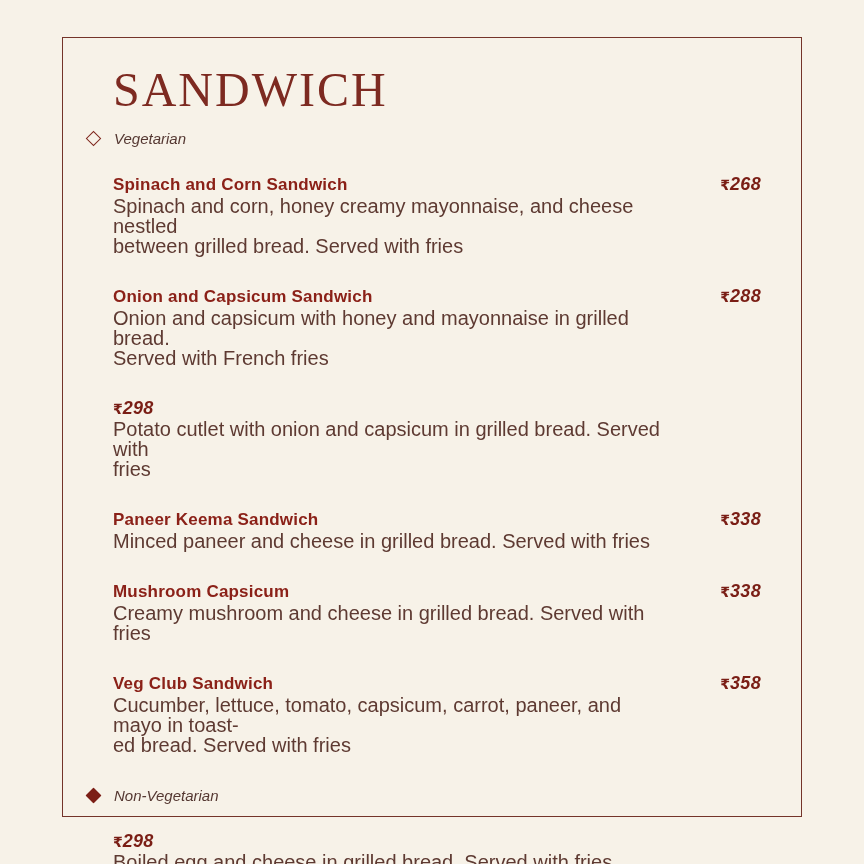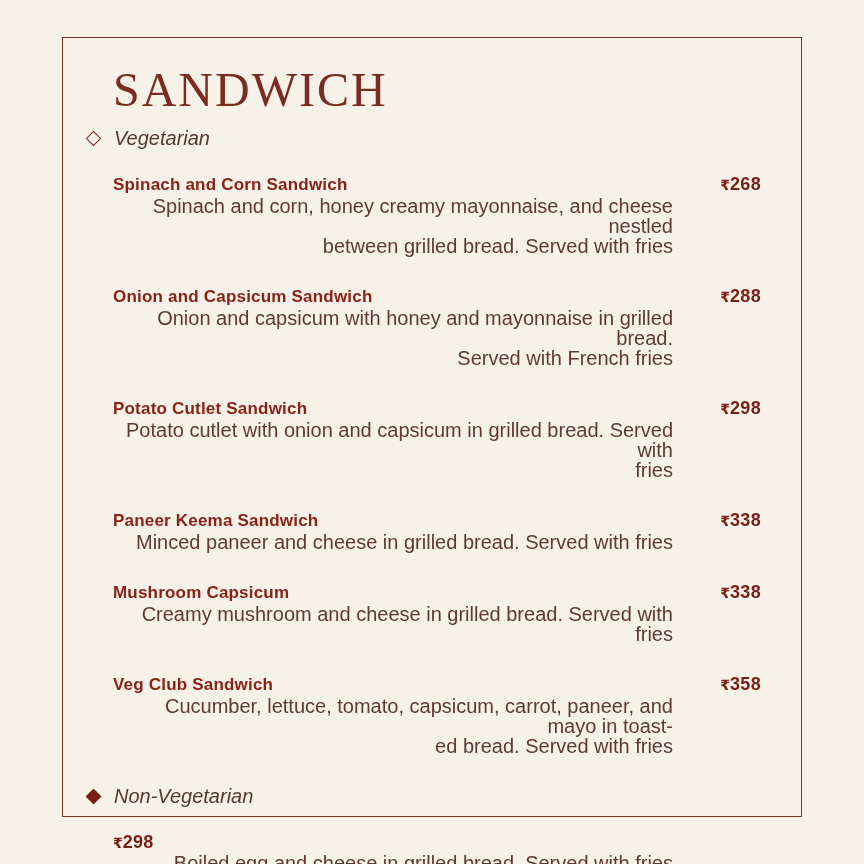--- a/index.html
+++ b/index.html
@@ -62,27 +62,26 @@
     flex: 0 0 auto;
   }
 
   .diamond.filled {
     background: #7c1f16;
     border-color: #7c1f16;
   }
 
   .section-label {
     font-style: italic;
-    font-size: 20px;
+    font-size: 15px;
     color: #553832;
   }
 
   .menu-item {
     margin-bottom: 30px;
-    text-align: right;
   }
 
   .item-header {
     display: flex;
     justify-content: space-between;
     align-items: baseline;
   }
 
   .item-name {
     font-size: 17px;
@@ -100,20 +99,21 @@
   .item-price .currency {
     font-size: 14px;
     font-weight: 600;
     font-family: "DejaVu Sans", sans-serif;
   }
 
   .item-price .amount {
     font-size: 18px;
     font-weight: 700;
     letter-spacing: 0.3px;
+    font-style: italic;
   }
 
   .item-desc {
     font-size: 20px;
     line-height: 20px;
     color: #5e3a32;
     white-space: pre-line;
     max-width: 560px;
   }
 </style>
@@ -143,21 +143,20 @@
       <div class="item-header">
         <h3 class="item-name">Onion and Capsicum Sandwich</h3>
         <div class="item-price"><span class="currency">₹</span><span class="amount">288</span></div>
       </div>
       <p class="item-desc">Onion and capsicum with honey and mayonnaise in grilled bread.
 Served with French fries</p>
     </article>
 
     <article class="menu-item">
       <div class="item-header">
-        <h3 class="item-name">Potato Cutlet Sandwich</h3>
         <div class="item-price"><span class="currency">₹</span><span class="amount">298</span></div>
       </div>
       <p class="item-desc">Potato cutlet with onion and capsicum in grilled bread. Served with
 fries</p>
     </article>
 
     <article class="menu-item">
       <div class="item-header">
         <h3 class="item-name">Paneer Keema Sandwich</h3>
         <div class="item-price"><span class="currency">₹</span><span class="amount">338</span></div>

